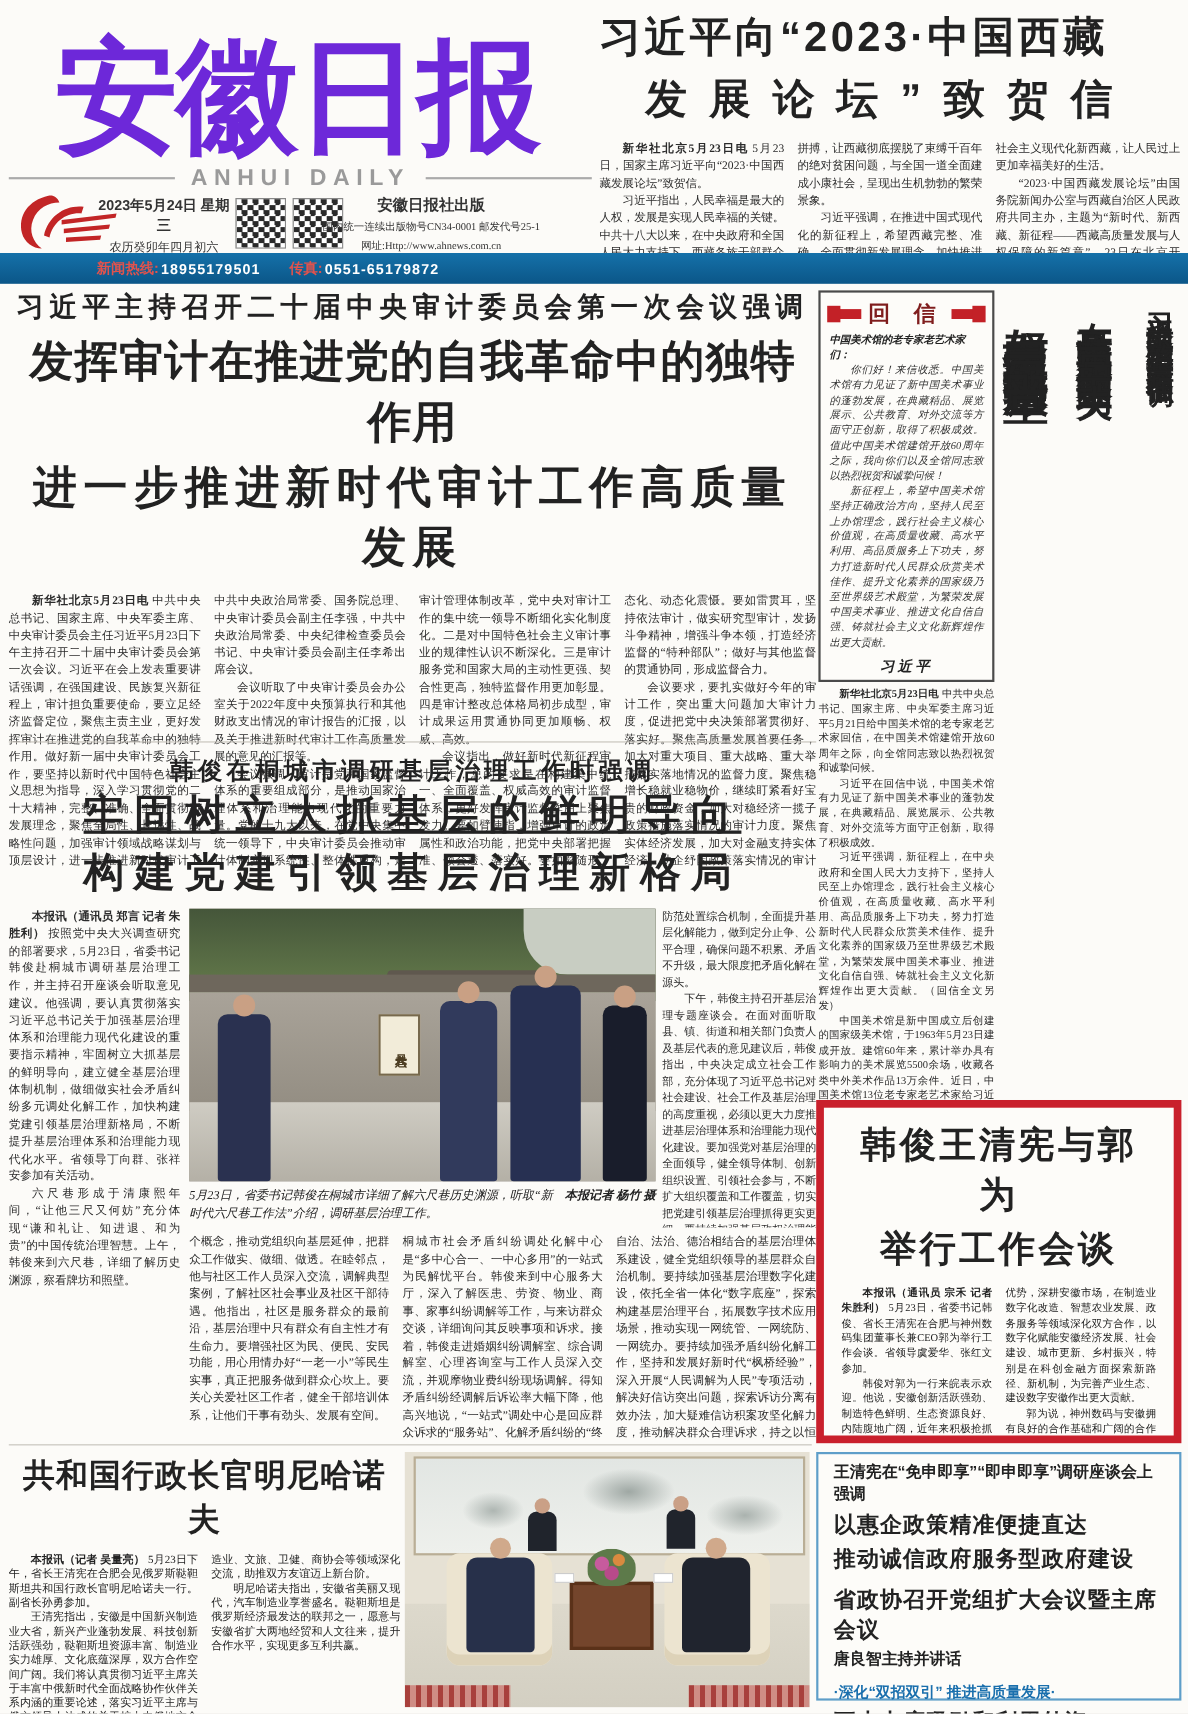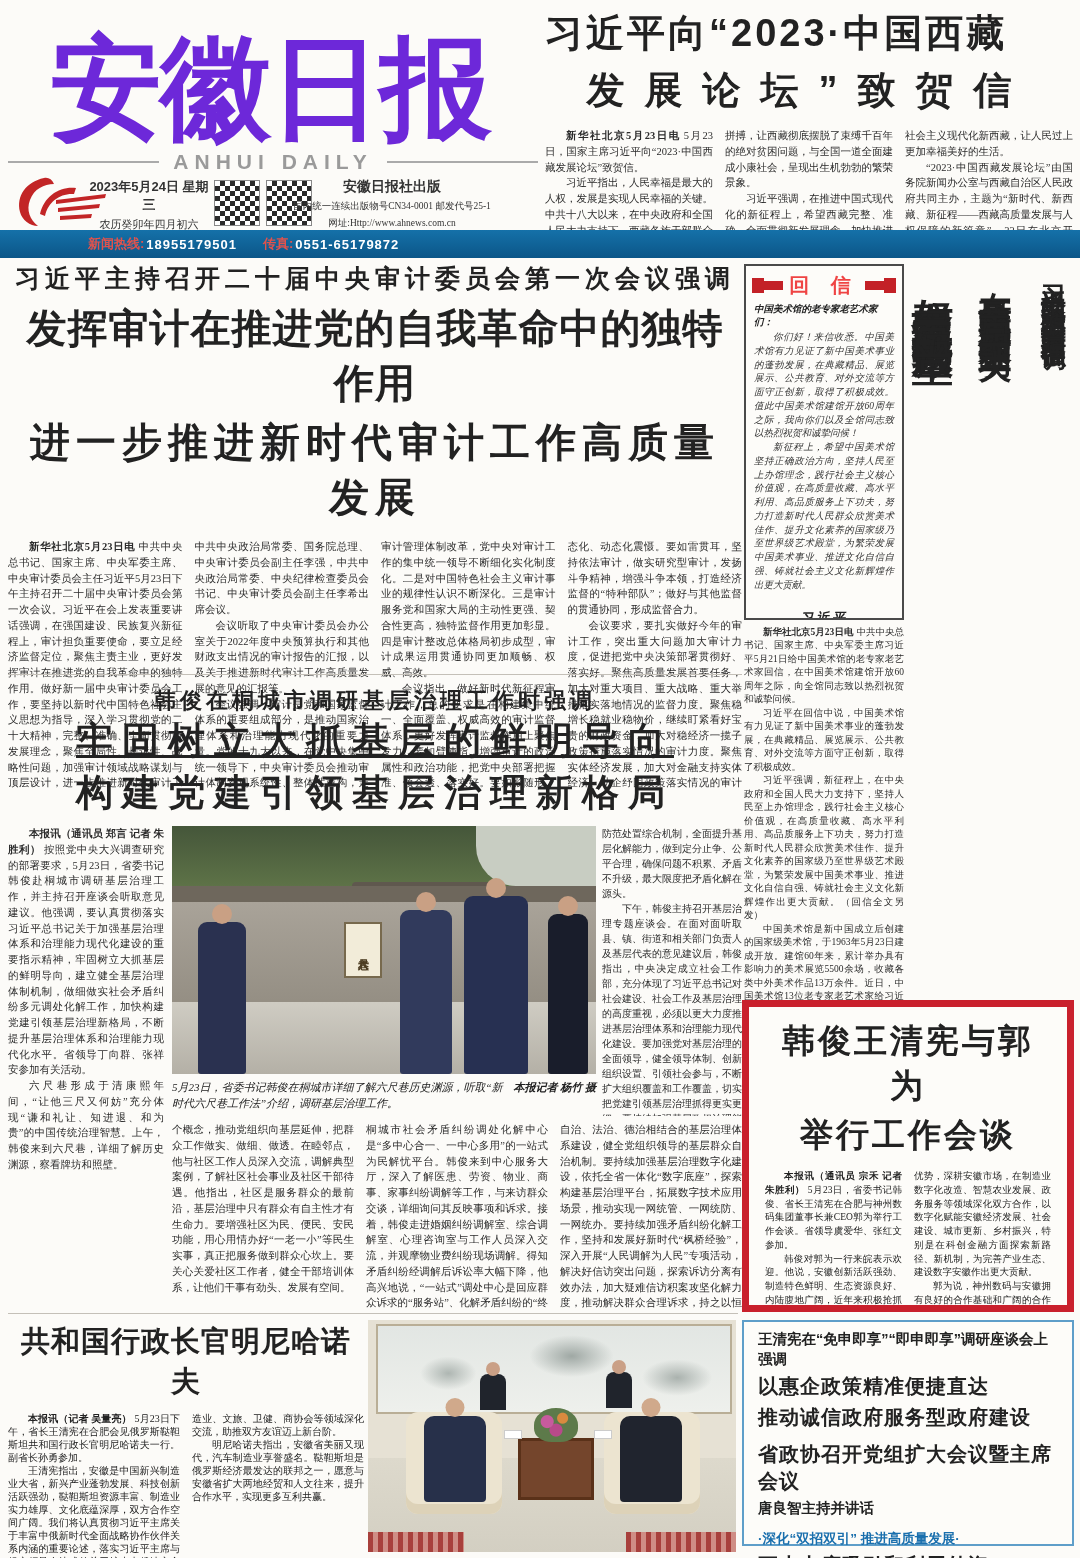--- a/index.html
+++ b/index.html
@@ -78,24 +78,24 @@
       writing-mode:vertical-rl;text-orientation:upright;font-size:11px;font-weight:bold;color:#4c3d22;}
   .fig{position:absolute;border-radius:9px 9px 3px 3px;}
   .fig .head{position:absolute;left:50%;top:-18px;transform:translateX(-50%);width:20px;height:20px;border-radius:50%;background:#c9a084;}
   
   .huixin{left:744px;top:264px;width:160px;height:356px;border:2px solid #4a4a4a;background:#fdfcf9;
       box-sizing:border-box;padding:6px 8px;overflow:hidden;}
   .hx-titlerow{display:flex;align-items:center;gap:6px;margin-bottom:4px;}
   .hx-bar{flex:1;height:9px;background:#c32127;position:relative;}
   .hx-bar.l::before,.hx-bar.r::after{content:"";position:absolute;top:-3px;width:12px;height:15px;background:#c32127;}
   .hx-bar.l::before{left:-2px;} .hx-bar.r::after{right:-2px;}
-  .hx-title{font-family:"Liberation Sans",sans-serif;font-weight:bold;font-size:20px;color:#ef4444;letter-spacing:8px;}
+  .hx-title{font-family:"Liberation Sans",sans-serif;font-weight:bold;font-size:20px;color:#7f1d1d;letter-spacing:8px;}
   .hx-text{font-style:italic;font-size:9.5px;line-height:1.45;text-align:justify;color:#333;}
   .hx-salute{font-style:italic;font-weight:bold;font-size:9.5px;margin:2px 0;}
-  .hx-sign{font-style:italic;font-weight:bold;font-size:13px;text-align:center;margin-top:16px;letter-spacing:3px;}
+  .hx-sign{font-style:italic;font-weight:bold;font-size:13px;text-align:center;margin-top:4px;letter-spacing:3px;}
   .hx-date,.hx-note{font-style:italic;font-size:9.5px;text-align:center;margin-top:3px;}
   .artbody{left:744px;top:626px;width:160px;height:412px;overflow:hidden;font-size:9.5px;line-height:1.42;}
   .vh{writing-mode:vertical-rl;text-orientation:upright;font-family:"Liberation Sans",sans-serif;font-weight:bold;white-space:nowrap;}
   .vh-a{left:906px;top:266px;height:706px;font-size:41px;letter-spacing:3px;}
   .vh-b{left:972px;top:266px;height:722px;font-size:33px;letter-spacing:3px;}
   .vh-k{left:1038px;top:266px;height:616px;font-size:25px;letter-spacing:3px;}
   
   .guowei{left:742px;top:1000px;width:332px;height:312px;border:7px solid #c9202c;background:#fdfcf9;
       box-sizing:border-box;padding:12px 16px;overflow:hidden;}
   .guowei .h1,.guowei .h2{font-family:"Liberation Sans",sans-serif;font-weight:bold;font-size:33px;text-align:center;letter-spacing:3px;}

